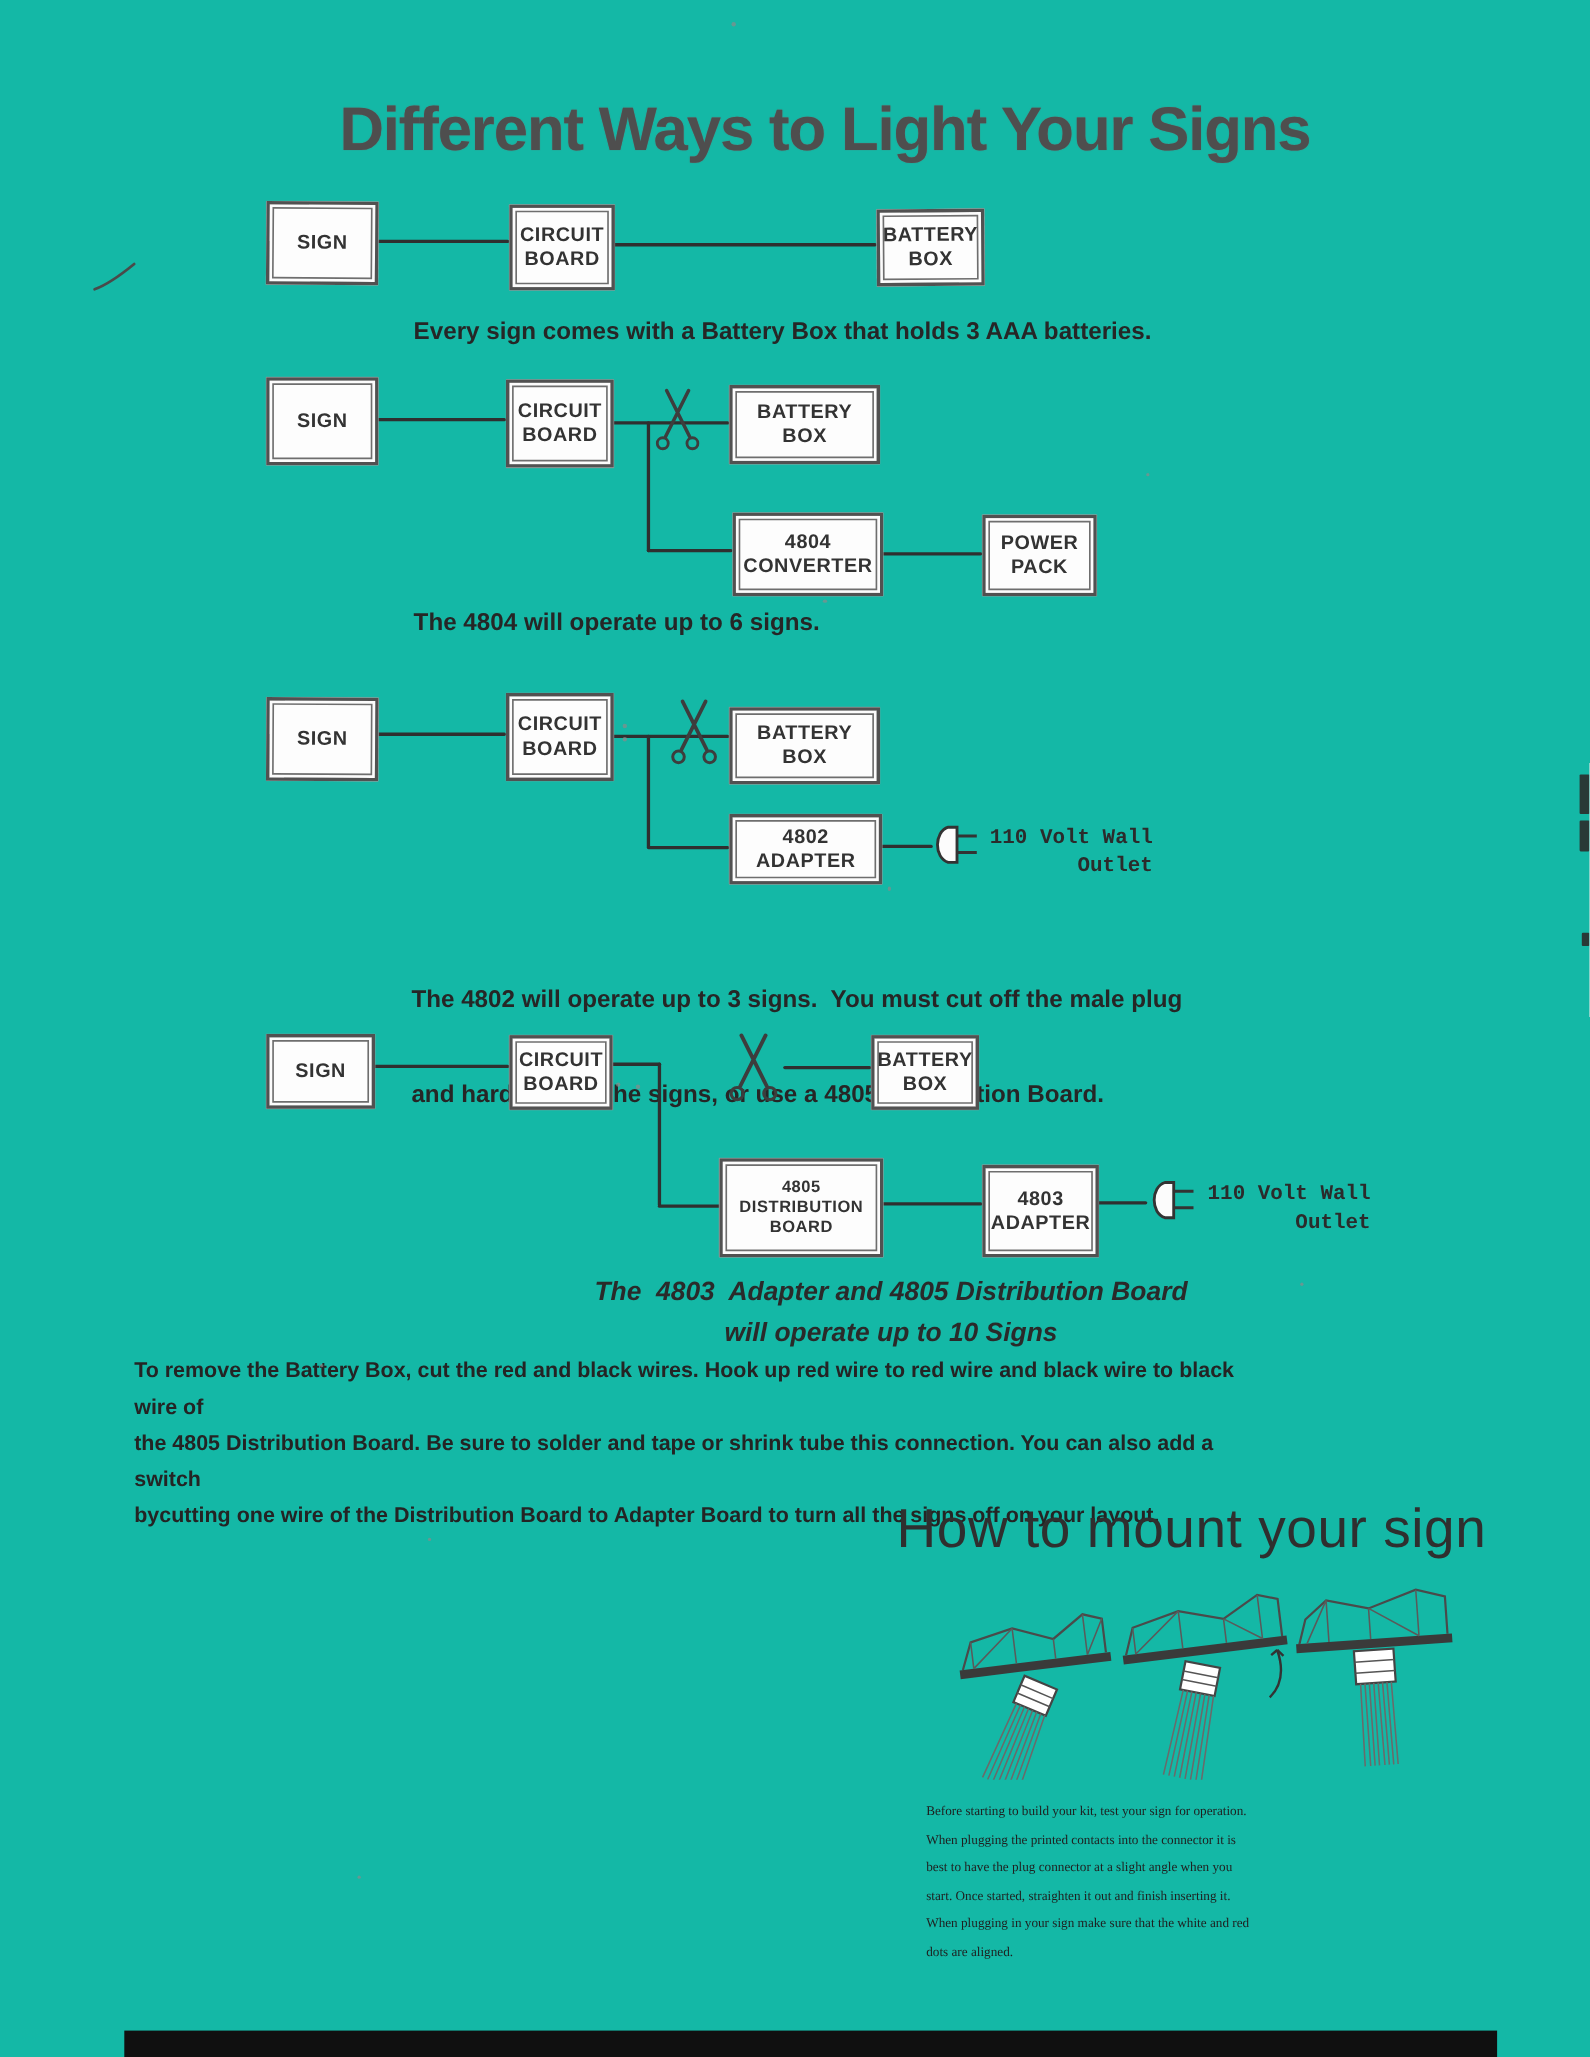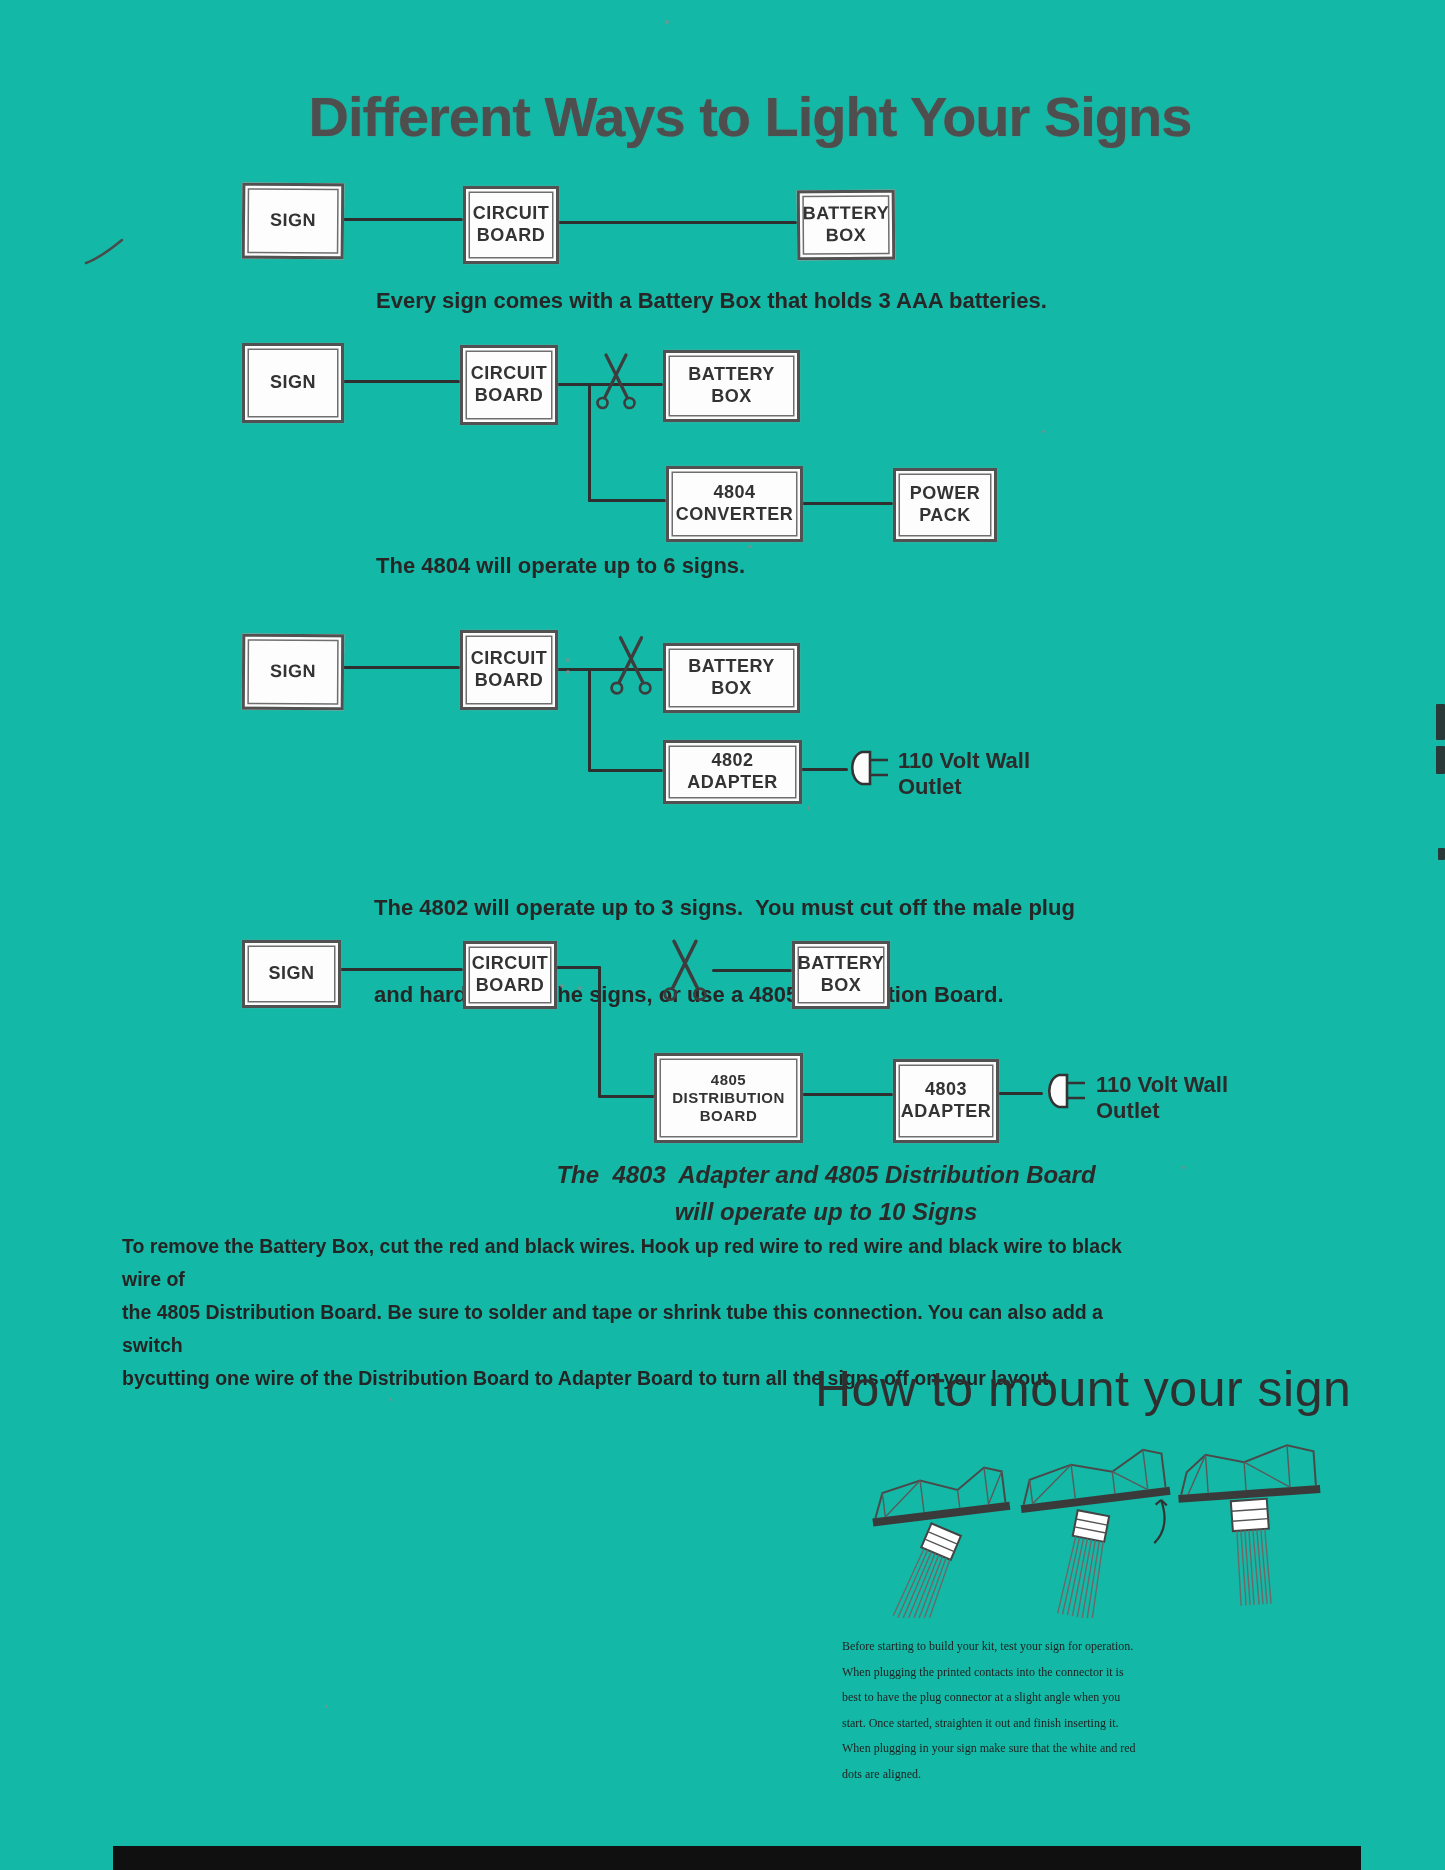--- a/index.html
+++ b/index.html
@@ -20,23 +20,23 @@
   }
   .dbox .ln{line-height:1.22;}
   .wire{position:absolute;background:#2f2f2f;border-radius:2px;}
   .title{
     position:absolute;left:250px;top:84px;width:1000px;text-align:center;
     font-size:56px;font-weight:800;letter-spacing:-1px;color:#4e4e4e;
     text-shadow:0 0 1px #6a6a6a;
   }
   .cap{position:absolute;font-weight:700;color:#262626;font-size:22px;white-space:pre-wrap;margin-left:36px;}
   .cap .cl{line-height:35px;white-space:pre-wrap;}
-  .outlet{position:absolute;width:150px;text-align:left;font-weight:600;font-size:22px;color:#2b2b2b;line-height:26px;}
+  .outlet{position:absolute;width:150px;text-align:right;font-weight:600;font-size:19px;color:#2b2b2b;line-height:26px;font-family:Liberation Mono, monospace;}
   .italcap{
-    position:absolute;left:516px;top:1156px;width:620px;text-align:center;
+    position:absolute;left:500px;top:1156px;width:620px;text-align:center;
     font-style:italic;font-weight:600;font-size:24px;color:#2a2a2a;
   }
   .italcap .cl{line-height:37px;white-space:pre-wrap;}
   .bodytext{position:absolute;left:122px;top:1230px;width:1010px;font-size:19.5px;font-weight:600;color:#242424;}
   .bodytext .cl{line-height:33px;white-space:pre-wrap;}
   .h2{
     position:absolute;left:815px;top:1360px;width:600px;
     font-size:50px;font-weight:400;color:#2f2f2f;letter-spacing:.5px;
   }
   .serifnote{position:absolute;left:842px;top:1634px;width:540px;

